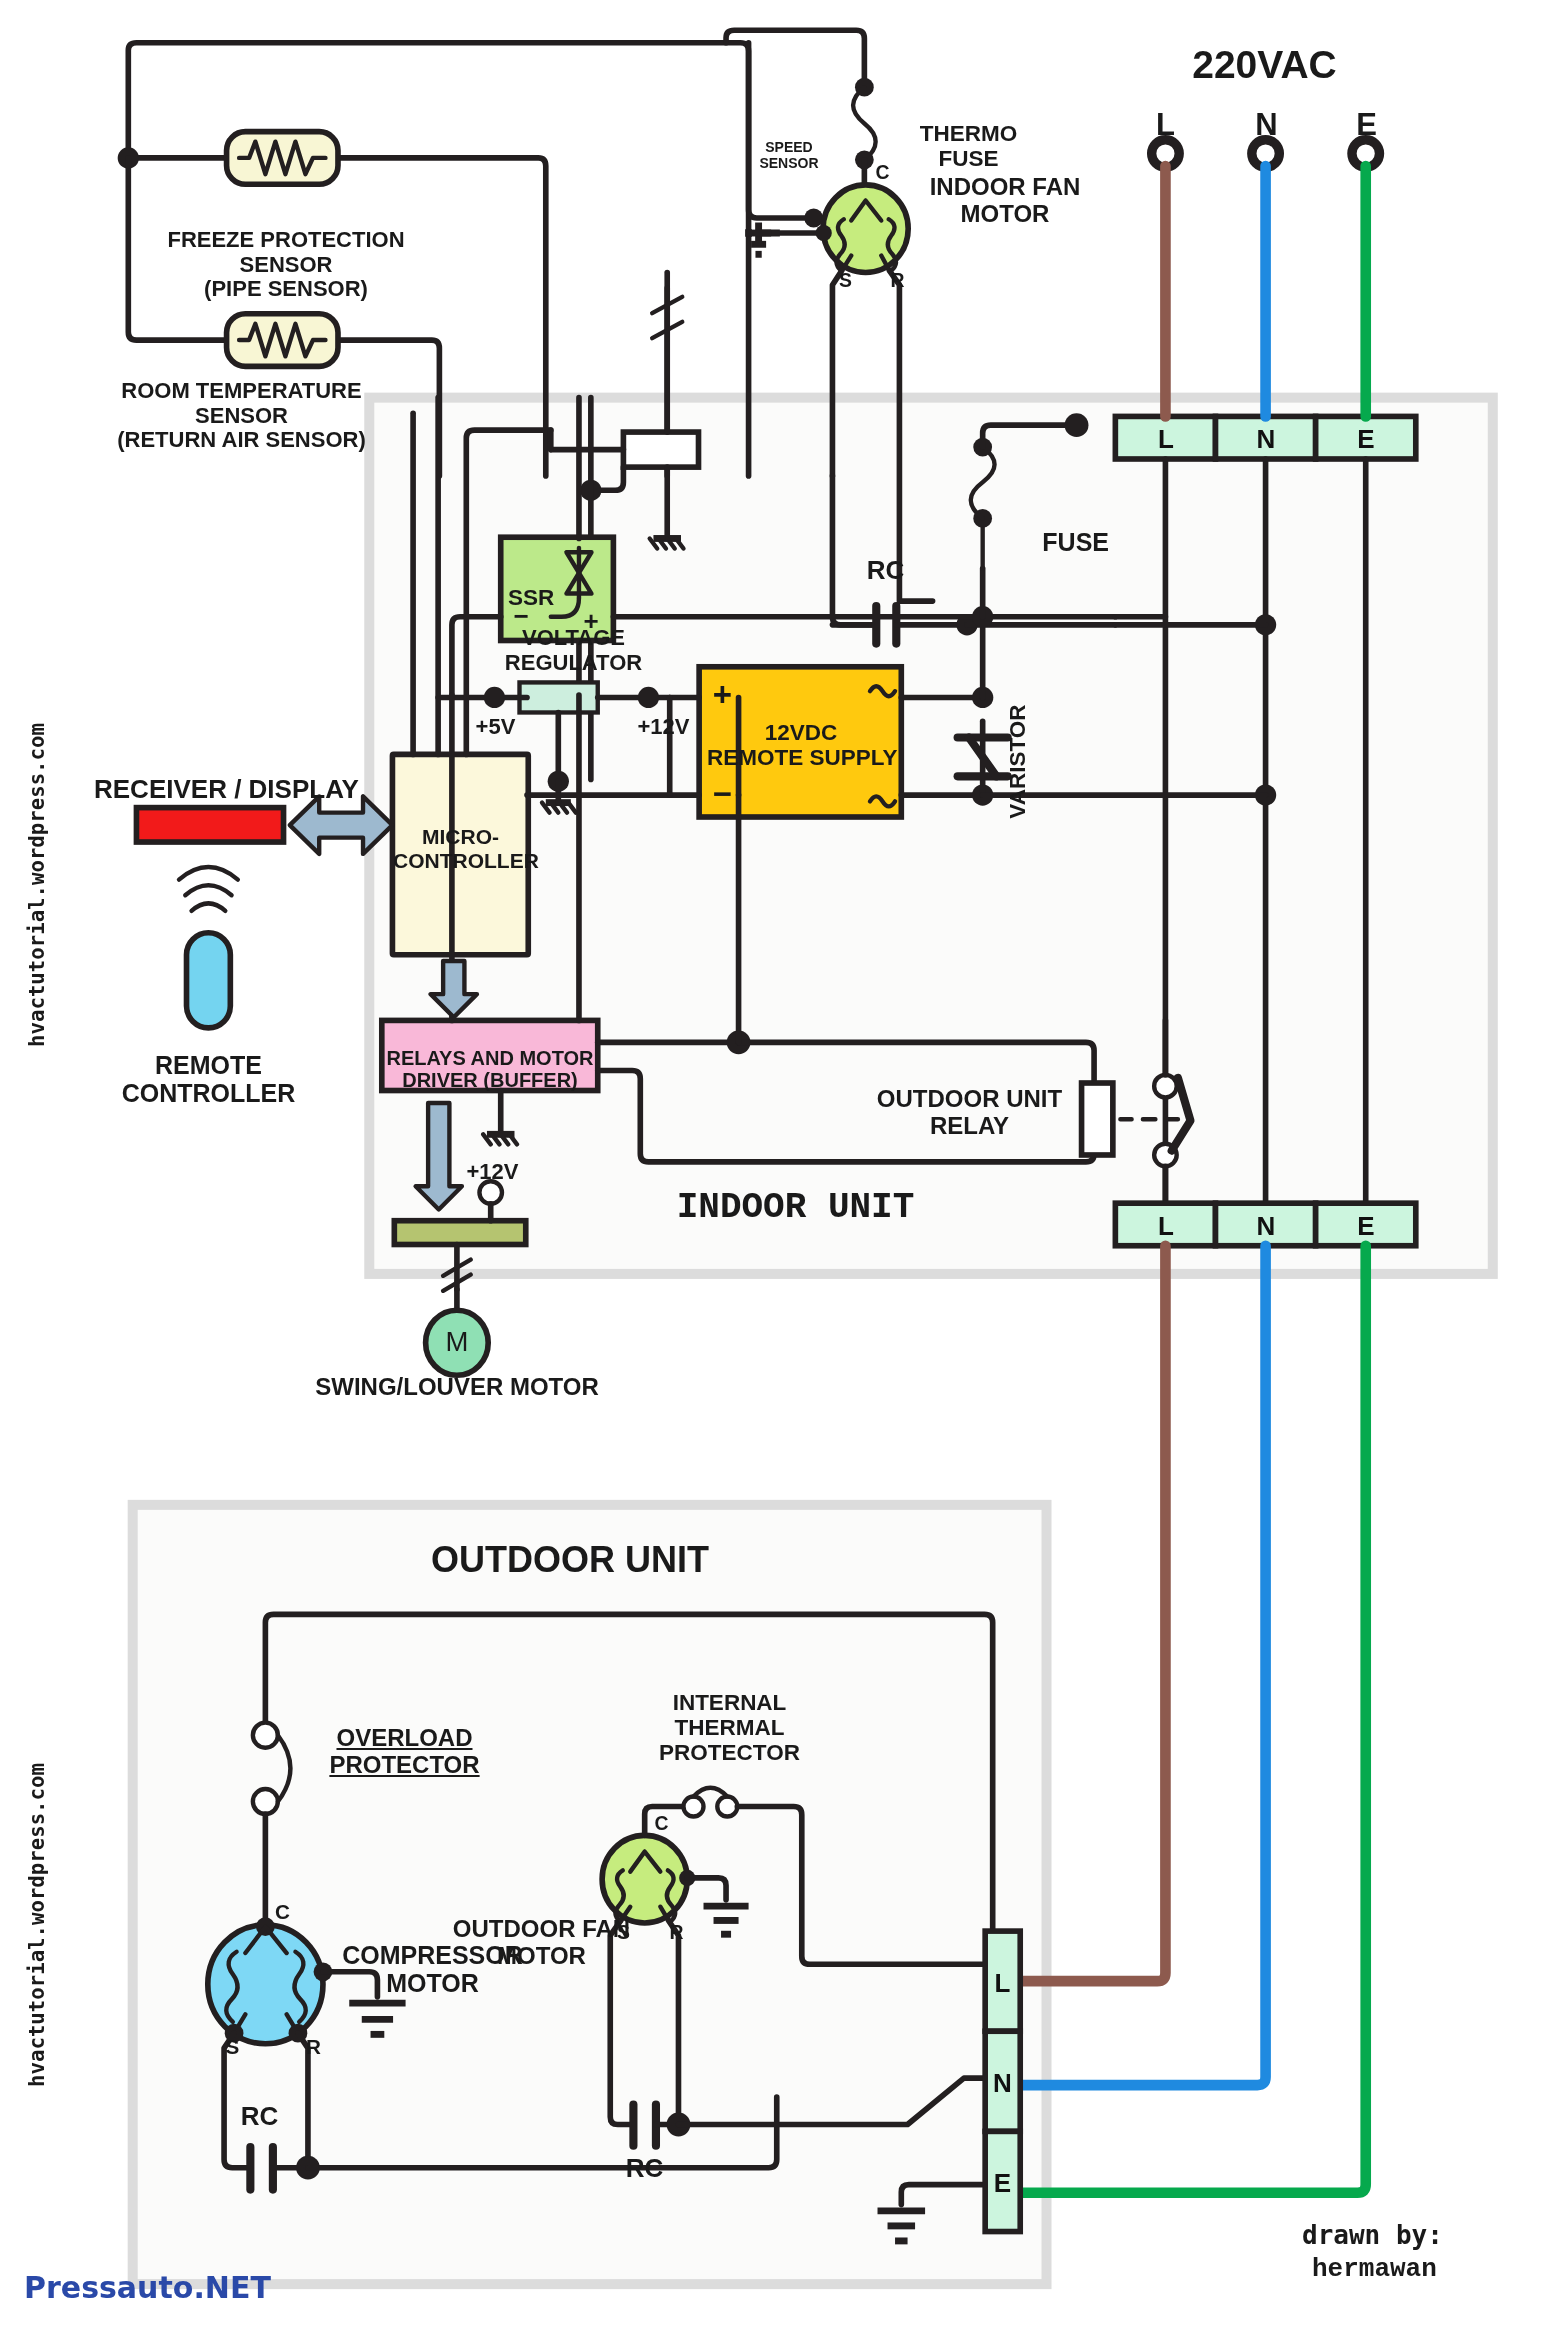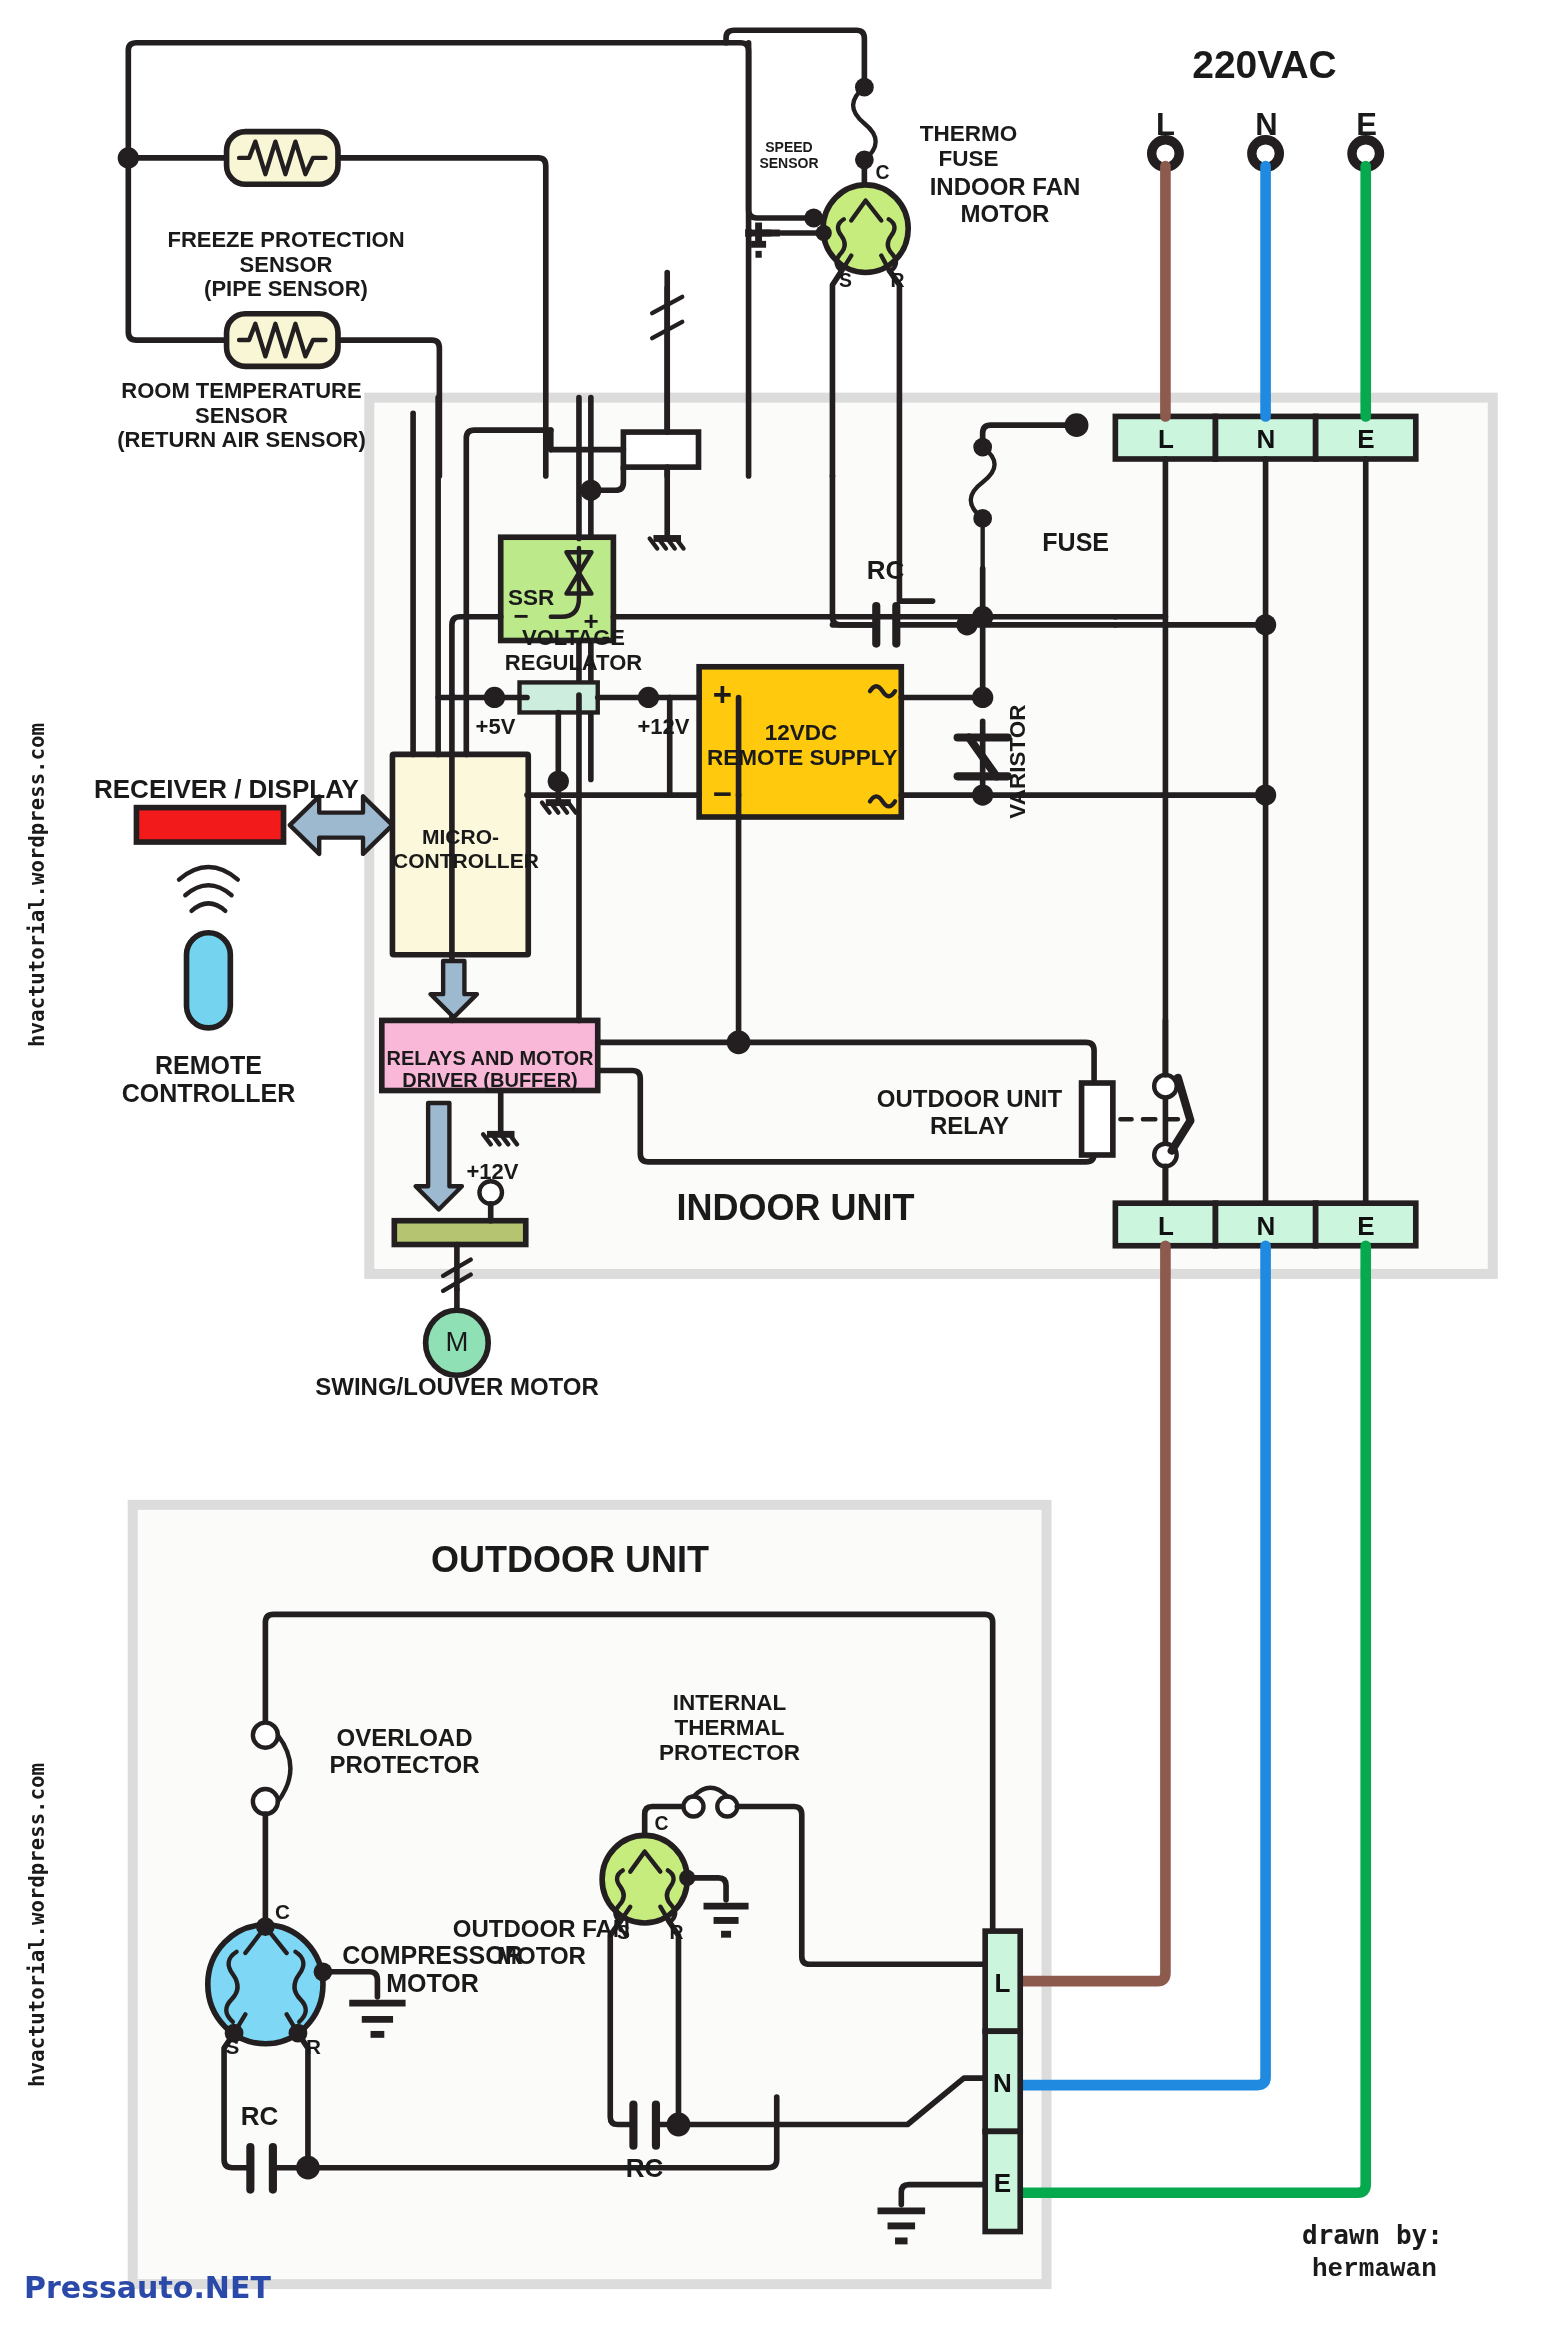--- a/index.html
+++ b/index.html
@@ -350,38 +350,38 @@
 REMOTE SUPPLY</div>
 <div class="lbl" style="left:706px;top:677px;width:33px;font-size:33px;">+</div>
 <div class="lbl" style="left:706px;top:776px;width:33px;font-size:33px;">−</div>
 <div class="lbl" style="left:927px;top:749px;width:182px;font-size:22.5px;transform:rotate(-90deg);">VARISTOR</div>
 <div class="lbl" style="left:393px;top:825px;width:135px;font-size:21px;">MICRO-
 CONTROLLER</div>
 <div class="lbl" style="left:383px;top:1033px;width:214px;font-size:20px;margin-top:14px;">RELAYS AND MOTOR
 DRIVER (BUFFER)</div>
 <div class="lbl" style="left:863px;top:1086px;width:213px;font-size:24px;">OUTDOOR UNIT
 RELAY</div>
-<div class="lbl" style="left:639px;top:1188px;width:313px;font-size:36px;">INDOOR UNIT</div>
+<div class="lbl" style="left:639px;top:1188px;width:313px;font-size:36px;font-family:Liberation Mono, monospace;">INDOOR UNIT</div>
 <div class="lbl" style="left:288px;top:1374px;width:338px;font-size:24px;">SWING/LOUVER MOTOR</div>
 <div class="lbl" style="left:438px;top:1327px;width:38px;font-size:27.5px;font-weight:normal;">M</div>
 <div class="lbl" style="left:452px;top:1160px;width:81px;font-size:22px;">+12V</div>
 
 <div class="lbl" style="left:94px;top:775px;width:263px;font-size:26px;">RECEIVER / DISPLAY</div>
 <div class="lbl" style="left:102px;top:1051px;width:213px;font-size:25px;">REMOTE
 CONTROLLER</div>
 
 <div class="termtxt" style="left:1116px;top:424px;width:100px;font-size:26px;">L</div>
 <div class="termtxt" style="left:1216px;top:424px;width:100px;font-size:26px;">N</div>
 <div class="termtxt" style="left:1316px;top:424px;width:100px;font-size:26px;">E</div>
 <div class="termtxt" style="left:1116px;top:1211px;width:100px;font-size:26px;">L</div>
 <div class="termtxt" style="left:1216px;top:1211px;width:100px;font-size:26px;">N</div>
 <div class="termtxt" style="left:1316px;top:1211px;width:100px;font-size:26px;">E</div>
 
 <div class="lbl" style="left:376px;top:1540px;width:388px;font-size:36px;">OUTDOOR UNIT</div>
-<div class="lbl" style="left:301px;top:1725px;width:207px;font-size:24px;">OVERLOAD
+<div class="lbl" style="left:301px;top:1725px;width:207px;font-size:24px;text-decoration:underline;">OVERLOAD
 PROTECTOR</div>
 <div class="lbl" style="left:626px;top:1690px;width:207px;font-size:22.5px;">INTERNAL
 THERMAL
 PROTECTOR</div>
 <div class="lbl" style="left:438px;top:1916px;width:207px;font-size:24px;">OUTDOOR FAN
 MOTOR</div>
 <div class="lbl" style="left:326px;top:1941px;width:213px;font-size:25px;">COMPRESSOR
 MOTOR</div>
 <div class="lbl" style="left:225px;top:2102px;width:69px;font-size:26px;">RC</div>
 <div class="lbl" style="left:610px;top:2154px;width:69px;font-size:26px;">RC</div>

